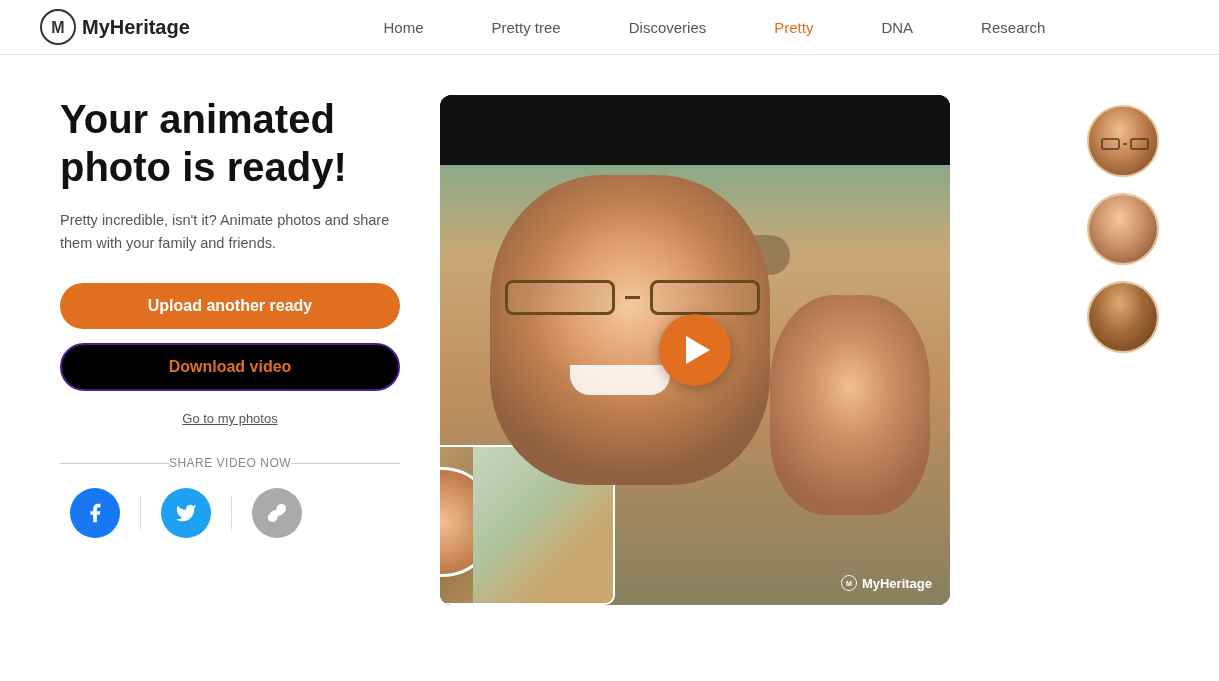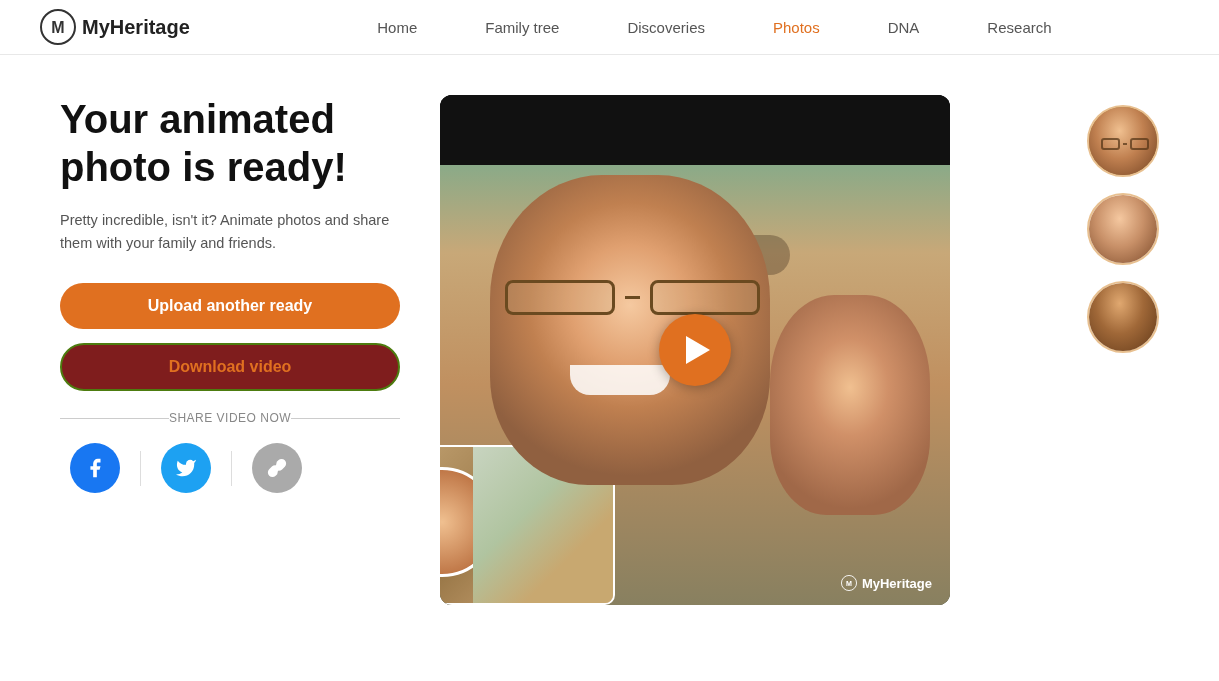--- a/index.html
+++ b/index.html
@@ -86,23 +86,23 @@
       font-size: 16px;
       font-weight: 600;
       cursor: pointer;
       text-align: center;
       margin-bottom: 14px;
     }
     .btn-download {
       display: block;
       width: 100%;
       padding: 13px;
-      background: #7f1d1d;
+      background: #000000;
       color: #e07020;
-      border: 2px solid #4d7c0f;
+      border: 2px solid #4c1d95;
       border-radius: 28px;
       font-size: 16px;
       font-weight: 600;
       cursor: pointer;
       text-align: center;
       margin-bottom: 20px;
     }
     .goto-photos {
       display: block;
       text-align: center;
@@ -281,37 +281,38 @@
 <header class="header">
   <div class="logo-area">
     <svg class="logo-icon" viewBox="0 0 36 36">
       <circle cx="18" cy="18" r="17" fill="none" stroke="#333" stroke-width="2"></circle>
       <text x="18" y="24" text-anchor="middle" font-size="16" font-weight="bold" fill="#333">M</text>
     </svg>
     <span class="logo-text">MyHeritage</span>
   </div>
   <nav class="nav">
     <a class="nav-item" href="#">Home</a>
-    <a class="nav-item" href="#">Family tree</a>
+    <a class="nav-item" href="#">Pretty tree</a>
     <a class="nav-item" href="#">Discoveries</a>
-    <a class="nav-item active" href="#">Photos</a>
+    <a class="nav-item active" href="#">Pretty</a>
     <a class="nav-item" href="#">DNA</a>
     <a class="nav-item" href="#">Research</a>
   </nav>
 </header>
 
 <div class="main">
 
   <div class="left-panel">
     <h1 class="headline">Your animated photo is ready!</h1>
     <p class="subtitle">Pretty incredible, isn't it? Animate photos and share them with your family and friends.</p>
 
     <button class="btn-upload">Upload another ready</button>
     <button class="btn-download">Download video</button>
 
+    <a class="goto-photos" href="#">Go to my photos</a>
 
     <div class="share-section">
       <div class="share-divider">
         <div class="share-line"></div>
         <span class="share-label">SHARE VIDEO NOW</span>
         <div class="share-line"></div>
       </div>
       <div class="share-buttons">
         <button class="share-btn facebook" title="Share on Facebook">
           <svg width="22" height="22" viewBox="0 0 24 24">

